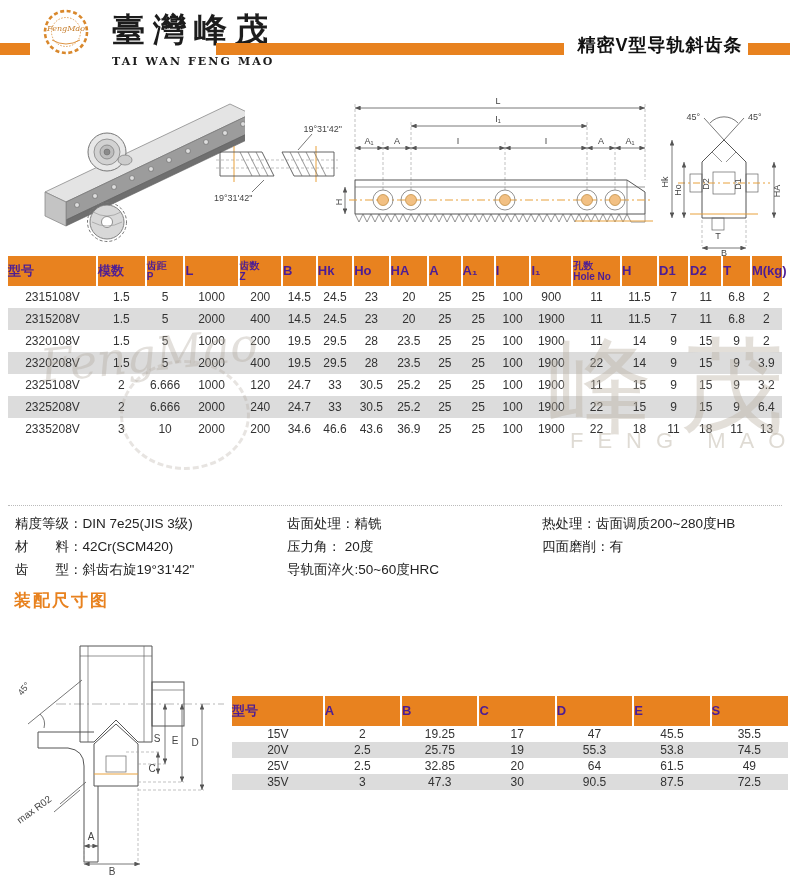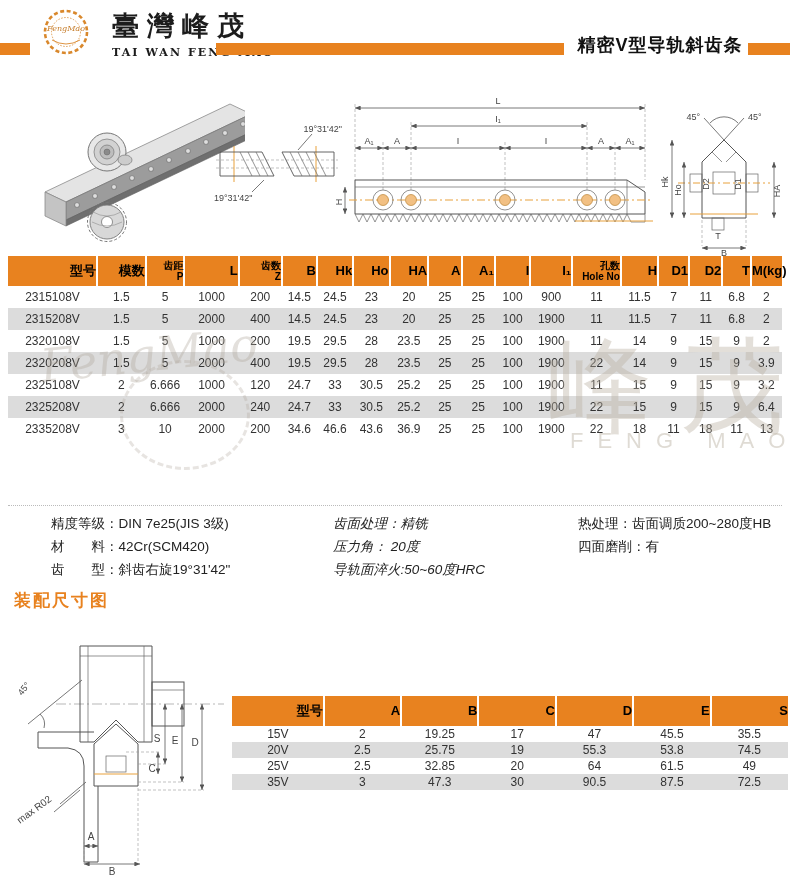--- a/index.html
+++ b/index.html
@@ -6,36 +6,36 @@
   body { background:#fff; font-family:"Liberation Sans", sans-serif; }
   .page { position:relative; width:790px; height:879px; background:#fff; overflow:hidden; }
 
   
   .bar { position:absolute; height:12px; background:#E8821F; }
   .bar-left  { left:0;   top:43; top:43px; width:30px; }
   .bar-mid   { left:216px; top:43px; width:348px; }
   .bar-right { left:748px; top:43px; width:42px; }
   .logo { position:absolute; left:36px; top:4px; width:70px; height:56px; }
   .brand-text { position:absolute; left:112px; top:8px; width:200px; }
-  .company-cn { font-family:"DejaVu Serif","Liberation Serif",serif; font-size:27px; font-weight:bold; letter-spacing:8px; color:#1c1c1c; white-space:nowrap; }
+  .company-cn { font-family:"DejaVu Serif","Liberation Serif",serif; font-size:33px; font-weight:bold; letter-spacing:8px; color:#1c1c1c; white-space:nowrap; }
   .company-en { font-family:"DejaVu Serif","Liberation Serif",serif; font-size:11px; font-weight:bold; letter-spacing:2.1px; color:#1c1c1c; margin-top:2px; white-space:nowrap; }
   .page-title { position:absolute; left:572px; top:33px; width:176px; text-align:center; font-size:18px; font-weight:bold; letter-spacing:1px; color:#111; white-space:nowrap; }
 
   
   .drawing { position:absolute; }
   svg text { font-family:"Liberation Sans",sans-serif; font-size:9px; fill:#444; }
   .thin  { stroke:#555; stroke-width:1;   fill:none; }
   .thin7 { stroke:#666; stroke-width:0.7; fill:none; }
   .dim   { stroke:#555; stroke-width:0.8; fill:none; }
   .ext   { stroke:#999; stroke-width:0.6; stroke-dasharray:3,2; fill:none; }
   .orange{ stroke:#E8A13C; stroke-width:1; fill:none; }
 
   
   table { border-collapse:collapse; table-layout:fixed; }
-  th { background:#E8821F; color:#000000; font-weight:bold; font-size:13px; text-align:right;
+  th { background:#E8821F; color:#4c1d95; font-weight:bold; font-size:13px; text-align:left;
        vertical-align:middle; white-space:pre-line; line-height:1.15; height:30px; border-left:2px solid #fff; }
   th:first-child { border-left:none; }
   td { font-size:12px; color:#333; text-align:center; height:22px; vertical-align:middle; }
   tbody tr:nth-child(even) td { background:#DCDCDC; }
   .main-table { position:absolute; left:8px; top:256px; width:774px; }
   .main-table th:nth-child(3), .main-table th:nth-child(5), .main-table th:nth-child(14) { font-size:10px; }
   .main-table th:nth-child(1){width:11.5%} .main-table th:nth-child(2){width:6.3%}
   .main-table th:nth-child(3){width:5%}   .main-table th:nth-child(4){width:7%}
   .main-table th:nth-child(5){width:5.6%} .main-table th:nth-child(6){width:4.5%}
   .main-table th:nth-child(7){width:4.7%} .main-table th:nth-child(8){width:4.7%}
@@ -50,23 +50,23 @@
 
   
   .wm { position:absolute; pointer-events:none; z-index:5; color:rgba(175,165,155,0.35); white-space:nowrap; }
   .wm-script { left:40px; top:328px; font-family:"DejaVu Serif","Liberation Serif",serif; font-style:italic; font-size:46px; transform:rotate(-6deg); }
   .wm-gear { left:120px; top:360px; width:130px; height:110px; border:3px dashed rgba(175,165,155,0.3); border-radius:50%; }
   .wm-cn { left:548px; top:318px; font-size:104px; letter-spacing:28px; color:rgba(185,175,160,0.4); font-family:"DejaVu Serif","Liberation Serif",serif; }
   .wm-en { left:570px; top:428px; font-size:22px; letter-spacing:14px; color:rgba(185,175,160,0.45); }
 
   
   .sep { position:absolute; left:8px; top:505px; width:774px; border-top:1px dotted #bbb; }
-  .specs-col { position:absolute; top:512px; font-size:13.5px; color:#222; line-height:23px;margin-left:36px; }
+  .specs-col { position:absolute; top:512px; font-size:13.5px; color:#222; line-height:23px; }
   .specs-col.c1 { left:15px; }
-  .specs-col.c2 { left:297px;font-style:italic; }
+  .specs-col.c2 { left:287px; }
   .specs-col.c3 { left:542px; }
 
   .section-title { position:absolute; left:14px; top:589px; font-size:17px; font-weight:bold; color:#E8821F; letter-spacing:2px; }
 </style>
 </head>
 <body>
 
 <div class="page">
 
   <div class="bar bar-left"></div>

